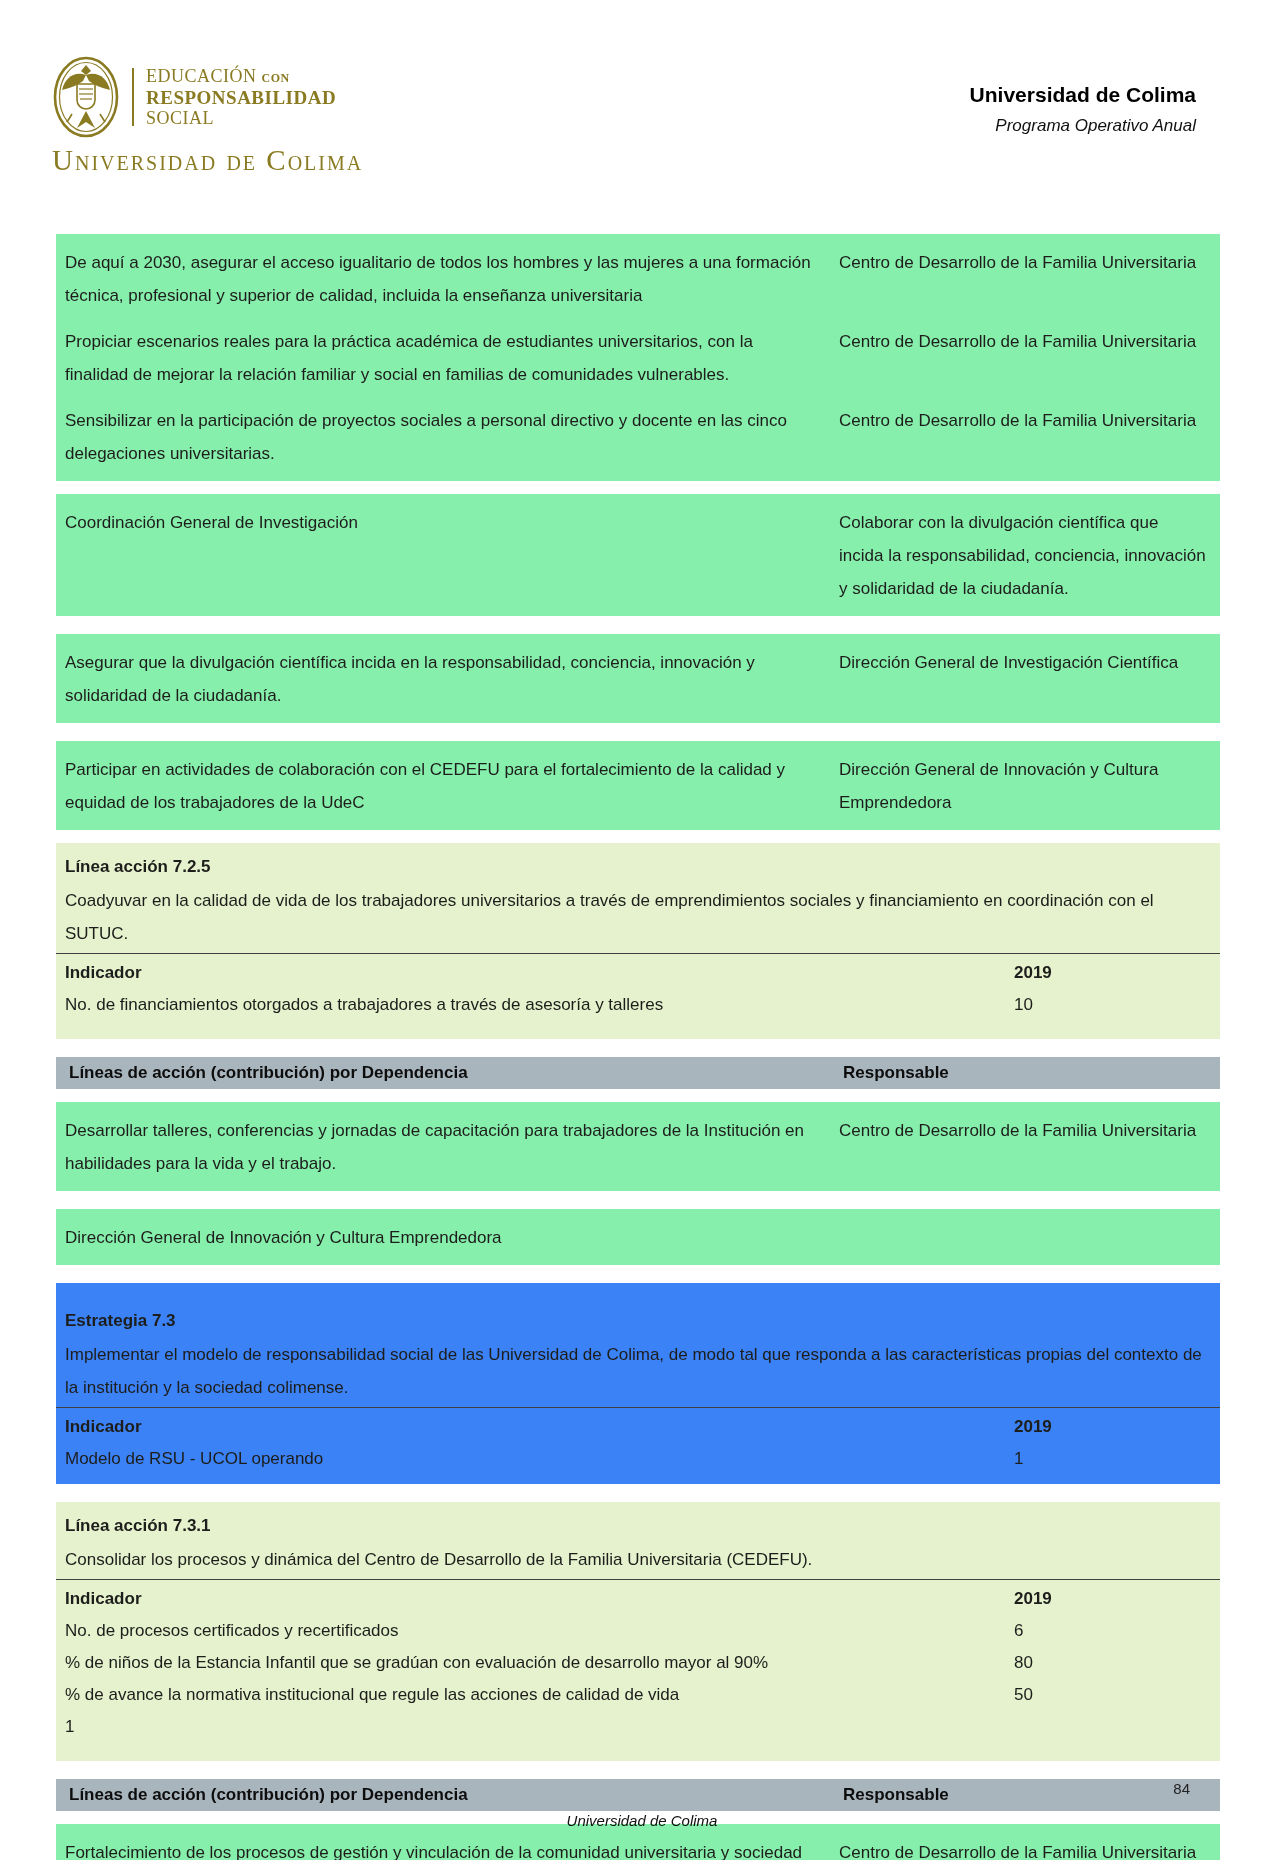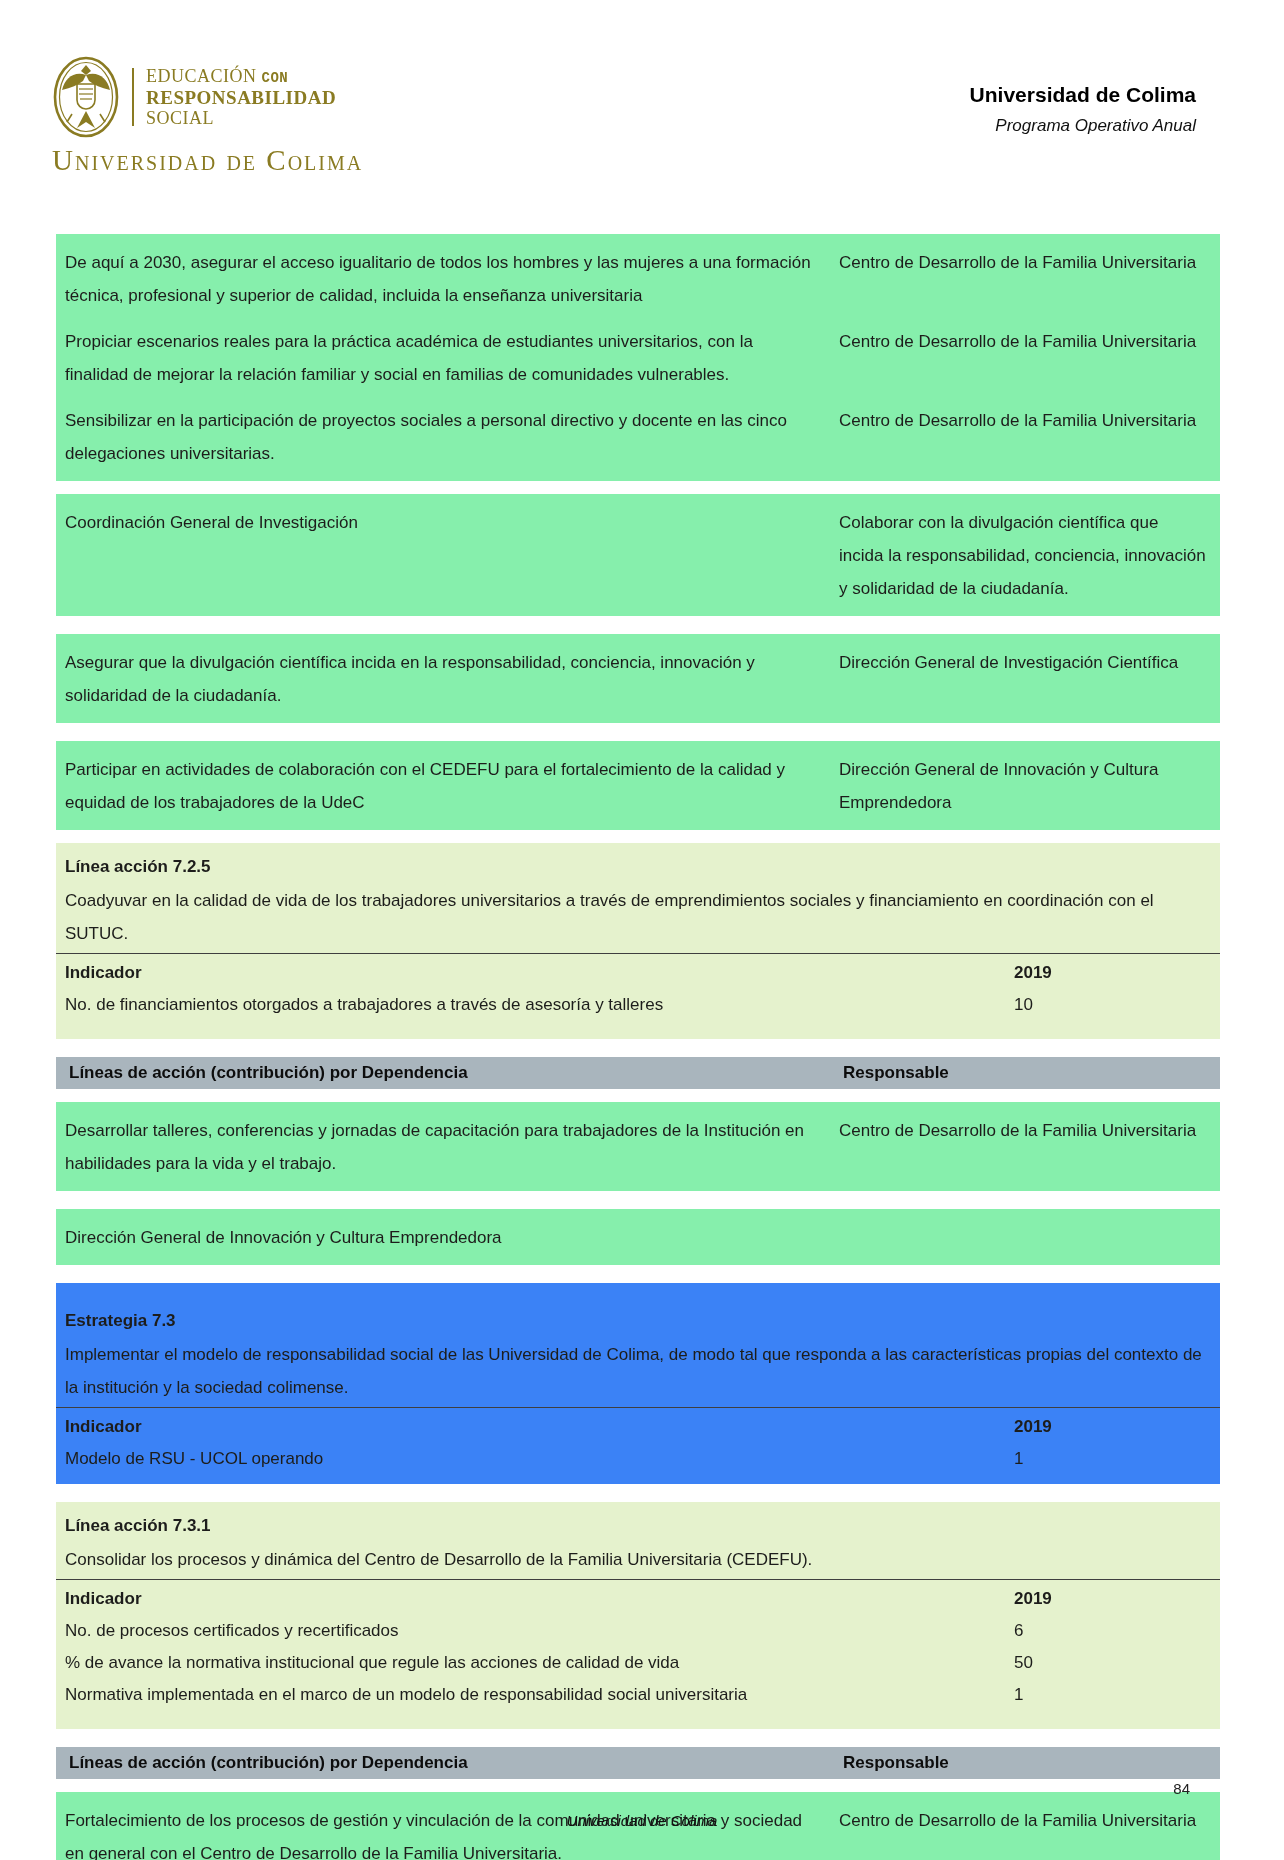--- a/index.html
+++ b/index.html
@@ -9,21 +9,21 @@
     color:#1d1d1b;font-size:17px;
     -webkit-font-smoothing:antialiased;
   }
   
   .page-header{position:relative;height:176px;}
   .logo-block{position:absolute;left:52px;top:56px;}
   .logo-top{display:flex;align-items:center;gap:12px;}
   .logo-divider{width:2px;height:58px;background:#8a7b22;}
   .logo-tagline{font-family:"Liberation Serif",serif;color:#8a7b22;line-height:20px;letter-spacing:.5px;}
   .tagline-l1{font-size:18px;}
-  .tagline-l1 b{font-size:14px;font-weight:bold;font-family:Liberation Mono, monospace;}
+  .tagline-l1 b{font-size:12px;font-weight:bold;}
   .tagline-l2{font-size:19px;font-weight:bold;}
   .tagline-l3{font-size:18px;}
   .logo-univ-name{
     margin-top:8px;font-family:"Liberation Serif",serif;color:#8a7b22;
     font-variant:small-caps;font-size:29px;letter-spacing:2px;line-height:28px;
   }
   .header-right{position:absolute;right:88px;top:82px;text-align:right;}
   .header-title{font-size:21px;font-weight:bold;color:#000;line-height:26px;}
   .header-subtitle{font-size:17px;font-style:italic;color:#111;margin-top:8px;}
   
@@ -184,25 +184,28 @@
     <div class="ind-divider"></div>
     <div class="ind-row head">
       <div class="cell">Indicador</div>
       <div class="cell">2019</div>
     </div>
     <div class="ind-row">
       <div class="cell">No. de procesos certificados y recertificados</div>
       <div class="cell">6</div>
     </div>
     <div class="ind-row">
+      <div class="cell">% de niños de la Estancia Infantil que se gradúan con evaluación de desarrollo mayor al 90%</div>
+      <div class="cell">80</div>
+    </div>
+    <div class="ind-row">
       <div class="cell">% de avance la normativa institucional que regule las acciones de calidad de vida</div>
       <div class="cell">50</div>
     </div>
     <div class="ind-row">
-      <div class="cell">Normativa implementada en el marco de un modelo de responsabilidad social universitaria</div>
       <div class="cell">1</div>
     </div>
   </div>
   <div class="gap-lg"></div>
 
   <div class="dep-header">
     <div class="cell">Líneas de acción (contribución) por Dependencia</div>
     <div class="cell">Responsable</div>
   </div>
   <div class="gap"></div>

